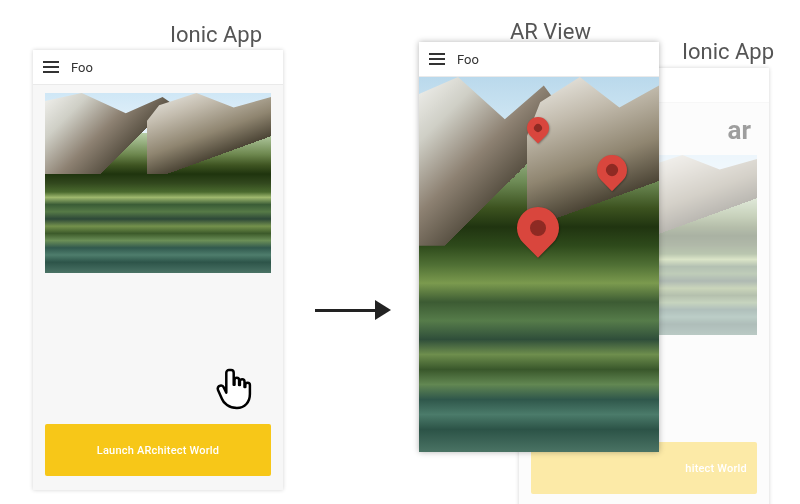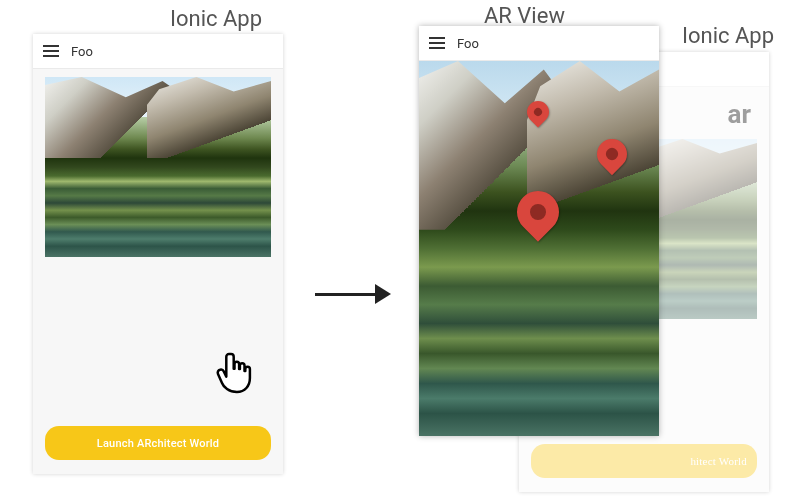--- a/index.html
+++ b/index.html
@@ -4,21 +4,21 @@
 <style>
   body {
     margin: 0;
     width: 800px;
     height: 504px;
     background: #fff;
     font-family: -apple-system, BlinkMacSystemFont, "Segoe UI", Roboto, sans-serif;
     position: relative;
     overflow: hidden;
   }
-  .stage { position: absolute; inset: 0; }
+  .stage { position: absolute; inset: 0; margin-top: 16px; }
 
   
   .lbl {
     position: absolute;
     color: #555;
     font-size: 22px;
     font-weight: 400;
   }
 
   
@@ -68,22 +68,22 @@
     clip-path: polygon(0 10%, 25% 0, 55% 25%, 80% 5%, 100% 30%, 100% 100%, 0 100%);
   }
   .mtn::after {
     left:45%; right:0;
     background: linear-gradient(160deg, #efeee9 0%, #c3bcae 25%, #8f8570 50%, #4c4536 70%, transparent 70%);
     clip-path: polygon(10% 15%, 40% 0, 70% 18%, 100% 5%, 100% 100%, 0 100%, 0 35%);
   }
 
   .btn {
     margin-top: auto;
-    height: 34px;
-    border-radius: 14px;
+    height: 52px;
+    border-radius: 2px;
     display:flex; align-items:center; justify-content:center;
     color:#fff; font-size: 11px; font-weight:500;
     letter-spacing:.2px;
   }
 
   
   .veil {
     position:absolute; inset:0; background: rgba(255,255,255,.62);
     pointer-events:none;
   }
@@ -136,21 +136,21 @@
     border-top:10px solid transparent;
     border-bottom:10px solid transparent;
   }
 </style>
 </head>
 <body>
 
 <div class="stage">
 
   <div class="lbl" style="top:6px; left:170px;">Ionic App</div>
-  <div class="lbl" style="top:3px; left:484px;">AR View</div>
+  <div class="lbl" style="top:3px; left:510px;">AR View</div>
   <div class="lbl" style="top:23px; left:682px;">Ionic App</div>
 
   <div class="phone" style="top:34px; left:33px;">
     <div class="header">
       <div class="hamburger">
           <span></span>
           <span></span>
           <span></span>
         </div>
       <div class="header-title">Foo</div>
@@ -170,21 +170,21 @@
           <span></span>
           <span></span>
         </div>
       <div class="header-title">Foo</div>
     </div>
     <div class="content">
       <div class="page-title" style="text-align:right; padding-right:6px;">ar</div>
       <div class="landscape card">
           <div class="mtn"></div>
         </div>
-      <div class="btn" style="background:#f7c718; justify-content:flex-end; padding-right:10px;font-family:Liberation Serif, serif;">hitect World</div>
+      <div class="btn" style="background:#f7c718; justify-content:flex-end; padding-right:10px;">hitect World</div>
     </div>
     <div class="veil"></div>
   </div>
 
   <div class="ar-phone" style="top:26px; left:419px;">
     <div class="header">
       <div class="hamburger">
           <span></span>
           <span></span>
           <span></span>

